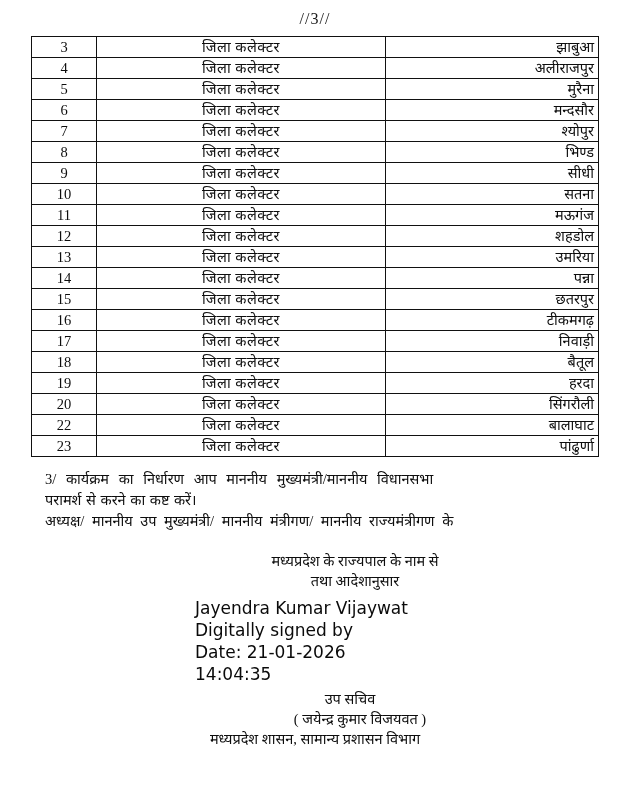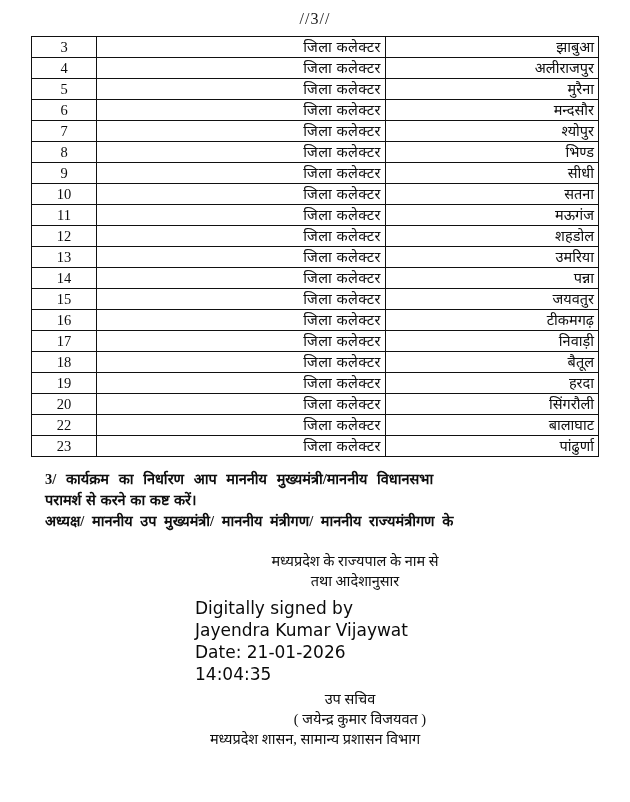--- a/index.html
+++ b/index.html
@@ -46,40 +46,39 @@
     line-height: 20px;
     white-space: nowrap;
     overflow: hidden;
   }
   td.col-sn {
     width: 56px;
     text-align: center;
   }
   td.col-post {
     width: 280px;
-    text-align: right;
+    text-align: center;
     padding-left: 18px;
     letter-spacing: 0.5px;
   }
   td.col-district {
     width: 204px;
     text-align: right;
     padding-left: 10px;
   }
   .para-block {
     width: 540px;
     margin: 12px auto 0 auto;
     font-size: 14.5px;
     line-height: 21px;
     text-align: justify;
     text-justify: inter-word;
   }
   .para-line {
     display: block;
-    font-weight: bold;
   }
   .para-line.l1 {
     word-spacing: 6px;
   }
   .para-line.l2 {
     word-spacing: 4px;
   }
   .para-line.l3 {
     word-spacing: 1px;
   }
@@ -192,21 +191,21 @@
         <td class="col-district">उमरिया</td>
       </tr>
       <tr>
         <td class="col-sn">14</td>
         <td class="col-post">जिला कलेक्टर</td>
         <td class="col-district">पन्ना</td>
       </tr>
       <tr>
         <td class="col-sn">15</td>
         <td class="col-post">जिला कलेक्टर</td>
-        <td class="col-district">जयवतुर</td>
+        <td class="col-district">छतरपुर</td>
       </tr>
       <tr>
         <td class="col-sn">16</td>
         <td class="col-post">जिला कलेक्टर</td>
         <td class="col-district">टीकमगढ़</td>
       </tr>
       <tr>
         <td class="col-sn">17</td>
         <td class="col-post">जिला कलेक्टर</td>
         <td class="col-district">निवाड़ी</td>
@@ -244,22 +243,22 @@
     <span class="para-line l3">परामर्श से करने का कष्ट करें।</span>
     <span class="para-line l2">अध्यक्ष/ माननीय उप मुख्यमंत्री/ माननीय मंत्रीगण/ माननीय राज्यमंत्रीगण के</span>
   </div>
 
   <div class="closing">
     <span class="ln indent">मध्यप्रदेश के राज्यपाल के नाम से</span>
     <span class="ln indent">तथा आदेशानुसार</span>
   </div>
 
   <div class="sign-block">
+    <span class="sl">Jayendra Kumar Vijaywat</span>
     <span class="sl">Digitally signed by</span>
-    <span class="sl">Jayendra Kumar Vijaywat</span>
     <span class="sl">Date: 21-01-2026</span>
     <span class="sl">14:04:35</span>
   </div>
 
   <div class="sig-footer">
     <span class="fl desig">उप सचिव</span>
     <span class="fl name">( जयेन्द्र कुमार विजयवत )</span>
     <span class="fl">मध्यप्रदेश शासन, सामान्य प्रशासन विभाग</span>
   </div>
 

